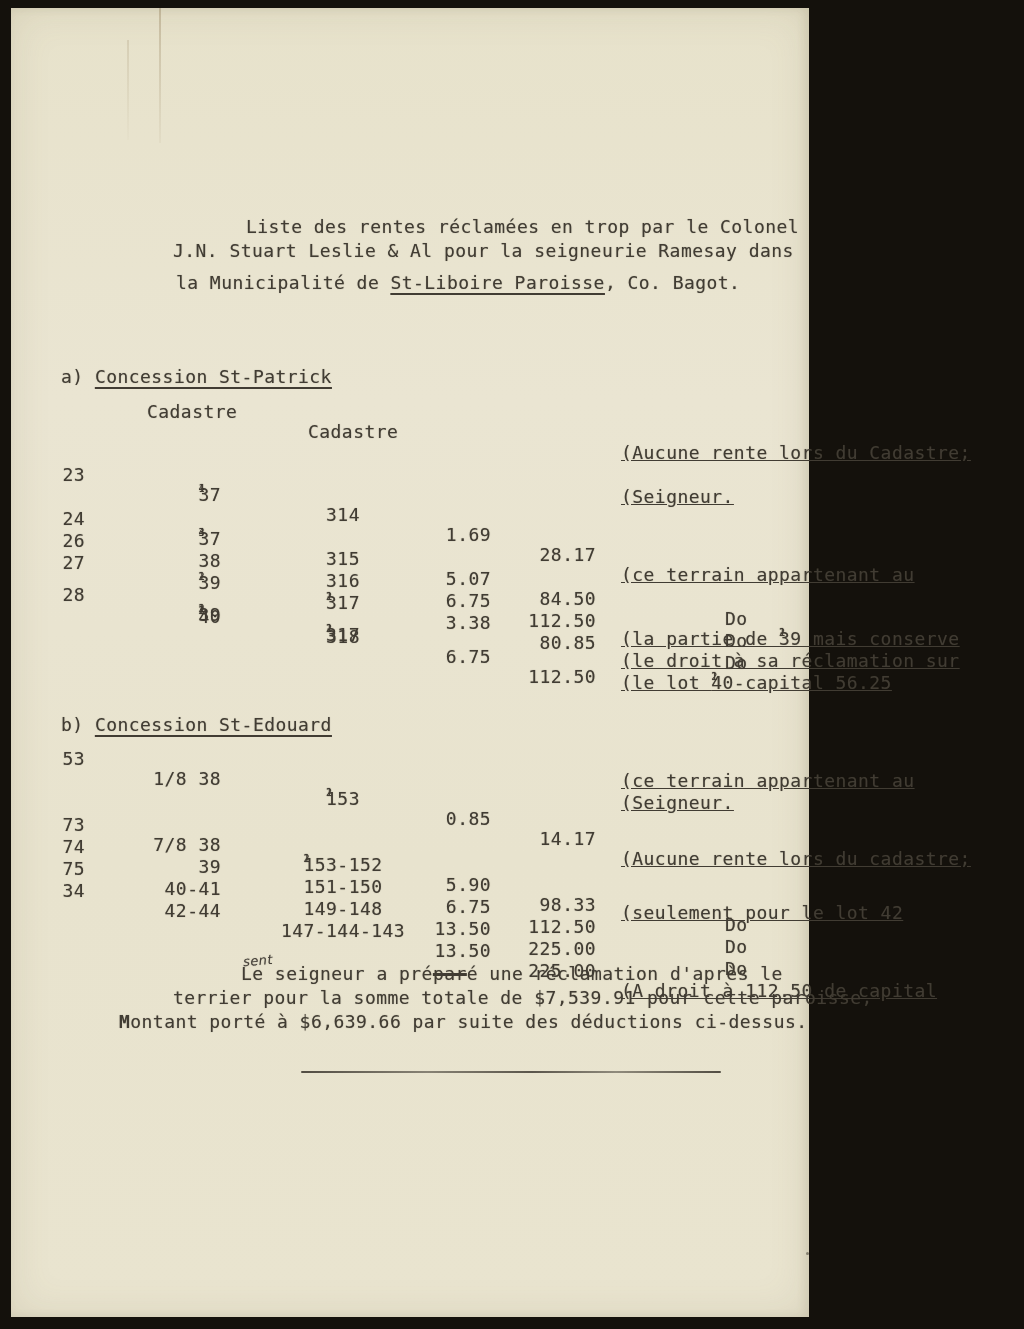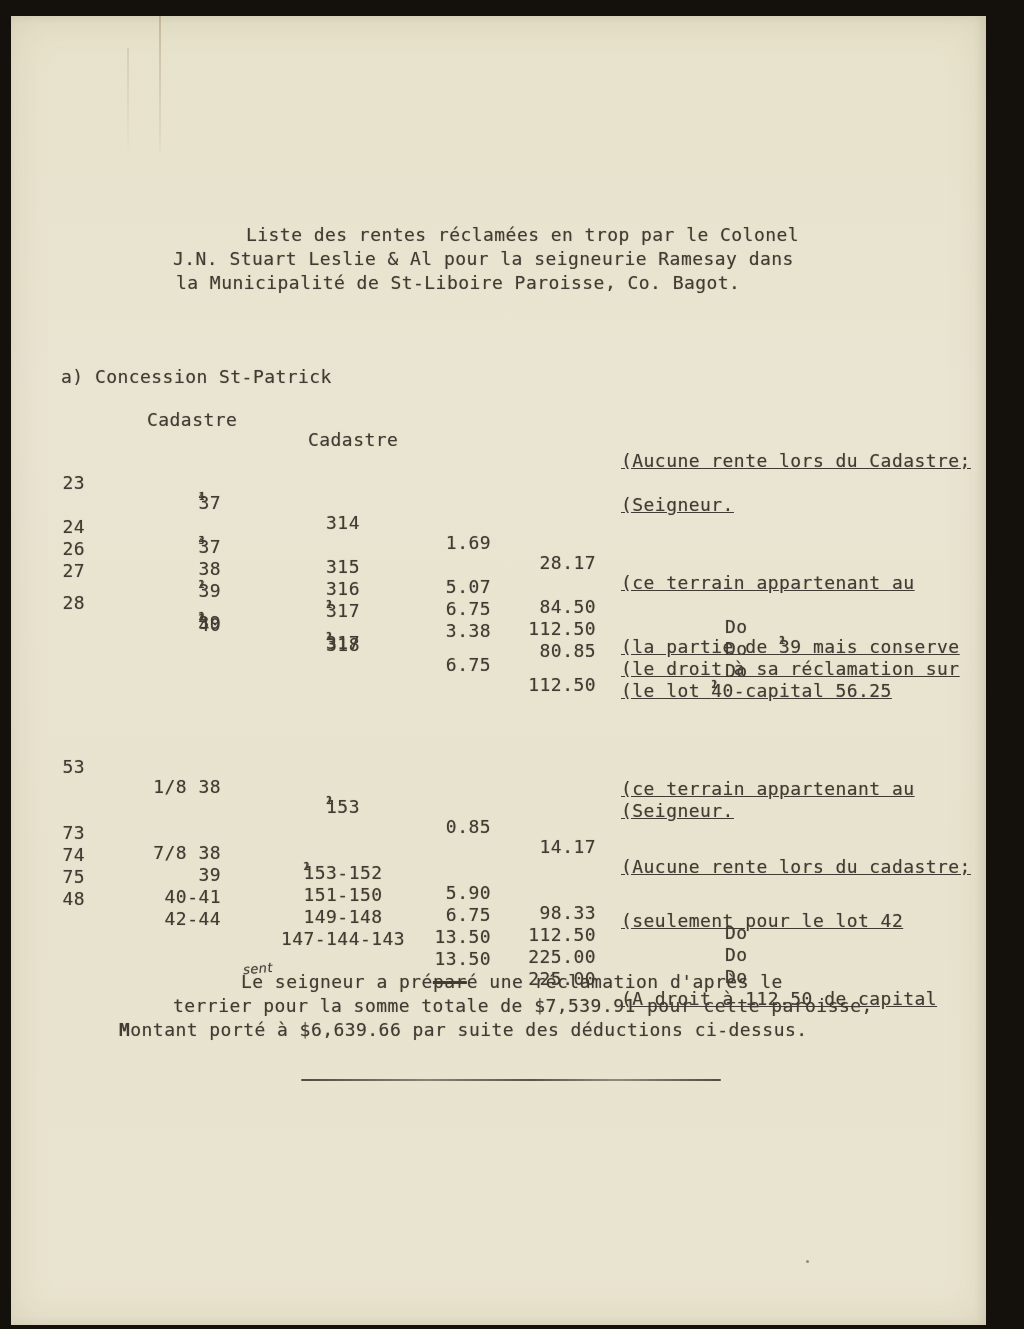--- a/index.html
+++ b/index.html
@@ -4,31 +4,31 @@
 <style>
   html,body{margin:0;padding:0;}
   body{
     width:1024px;height:1329px;
     background:#14110c;
     position:relative;
     overflow:hidden;
     font-family:"DejaVu Sans Mono","Liberation Mono",monospace;
   }
   .paper{
-    position:absolute;left:11px;top:16px;width:975px;height:1309px;
+    position:absolute;left:11px;top:8px;width:798px;height:1309px;
     background:linear-gradient(180deg,#e7e2cb 0%,#eae5d2 30%,#e8e3ce 65%,#e9e4cf 100%);
     box-shadow:inset 0 0 40px rgba(120,105,70,.14), inset -4px 0 10px rgba(90,80,55,.12);
   }
   .ln{
     position:absolute;left:0;width:100%;height:22px;line-height:20px;
     font-size:18px;letter-spacing:.45px;color:#413c33;white-space:pre;
     text-shadow:0 0 1px rgba(62,57,46,.45);
   }
   .ln span{position:absolute;display:inline-block;}
-  .u{text-decoration-thickness:2px;text-underline-offset:4px;}
+  .u{text-decoration:underline;text-decoration-thickness:2px;text-underline-offset:4px;margin-top:8px;}
   .c-no{left:14px;width:60px;text-align:right;}
   .c-seig{left:95px;width:115px;text-align:right;}
   .c-mun{left:232px;width:200px;text-align:center;}
   .c-rente{left:370px;width:110px;text-align:right;}
   .c-cap{left:480px;width:105px;text-align:right;}
   .c-note{left:610px;text-decoration:underline;}
   .c-do{left:714px;}
   .c-h-no{left:8px;}
   .c-h-seig{left:136px;}
   .c-h-mun{left:297px;}
@@ -138,20 +138,23 @@
   <div class="ln" style="top:601px">
     <span class="c-note">(la partie de <span class="fr"><span>1</span><span>2</span></span>39 mais conserve</span>
   </div>
   <div class="ln" style="top:623px">
     <span class="c-note">(le droit à sa réclamation sur</span>
   </div>
   <div class="ln" style="top:645px">
     <span class="c-note">(le lot <span class="fr"><span>1</span><span>2</span></span>40-capital 56.25</span>
   </div>
 
+  <div class="ln" style="top:679px">
+    <span style="left:50px"><span style="position:static">b) </span><span style="position:static" class="u">Concession St-Edouard</span></span>
+  </div>
 
   <div class="ln" style="top:721px">
     <span class="c-no">53</span>
     <span class="c-seig">1/8 38</span>
     <span class="c-mun"><span class="fr"><span>1</span><span>2</span></span>153</span>
     <span class="c-rente">0.85</span>
     <span class="c-cap">14.17</span>
     <span class="c-note">(Aucune rente lors du cadastre;</span>
   </div>
   <div class="ln" style="top:743px">
@@ -178,21 +181,21 @@
   </div>
   <div class="ln" style="top:831px">
     <span class="c-no">75</span>
     <span class="c-seig">40-41</span>
     <span class="c-mun">149-148</span>
     <span class="c-rente">13.50</span>
     <span class="c-cap">225.00</span>
     <span class="c-do">Do</span>
   </div>
   <div class="ln" style="top:853px">
-    <span class="c-no">48</span>
+    <span class="c-no">34</span>
     <span class="c-seig">42-44</span>
     <span class="c-mun">147-144-143</span>
     <span class="c-rente">13.50</span>
     <span class="c-cap">225.00</span>
     <span class="c-note">(A droit à 112.50 de capital</span>
   </div>
   <div class="ln" style="top:875px">
     <span class="c-note">(seulement pour le lot 42</span>
   </div>
 

